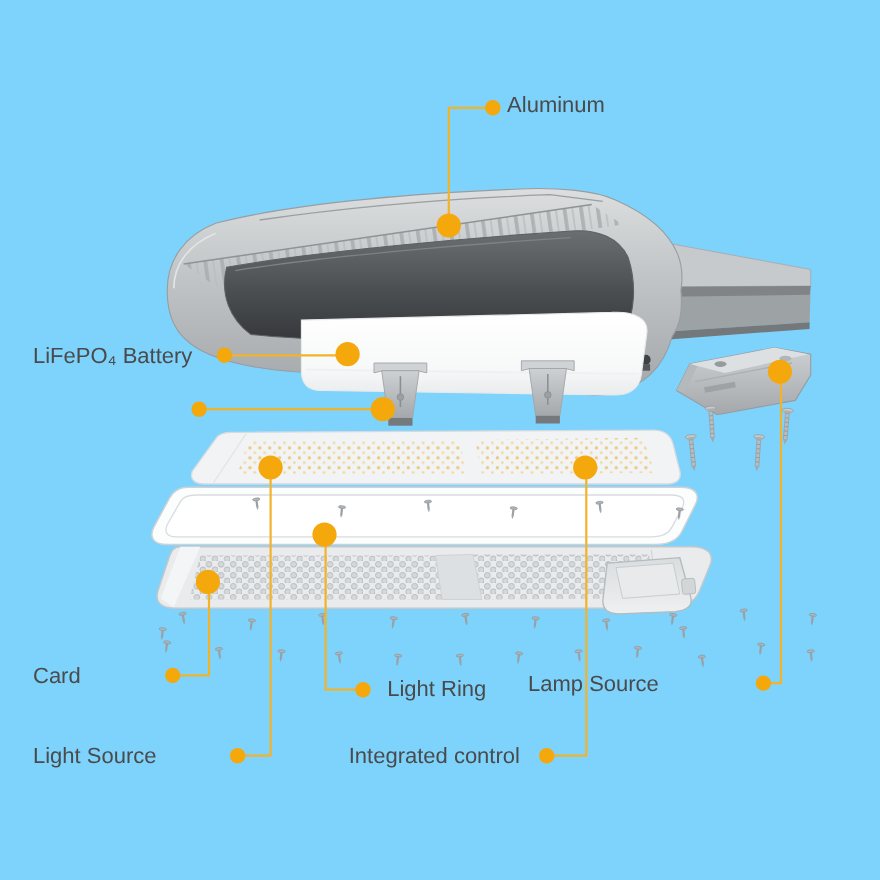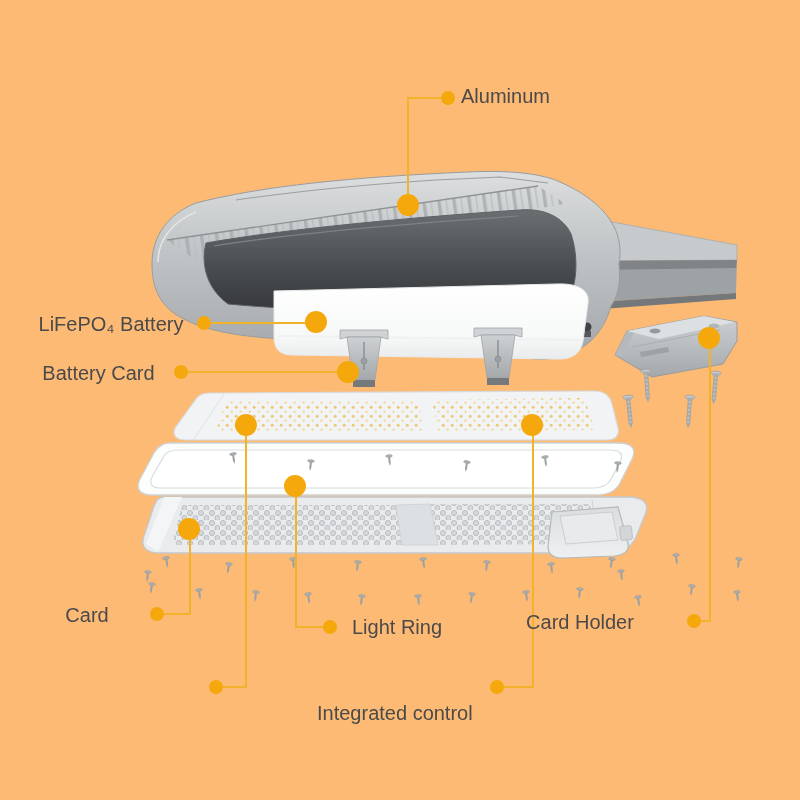--- a/index.html
+++ b/index.html
@@ -1,20 +1,20 @@
 <!DOCTYPE html>
 <html><head>
 <meta charset="utf-8">
 <style>
   html,body{margin:0;padding:0;background:#ffffff;}
-  .stage{position:relative;width:800px;height:800px;background:#fdba74;overflow:hidden;
+  .stage{position:relative;width:800px;height:800px;background:#7dd3fc;overflow:hidden;
          font-family:"Liberation Sans","DejaVu Sans",sans-serif;}
   .artwork{position:absolute;left:0;top:0;}
   .label{position:absolute;font-size:20px;line-height:27px;color:#4a4a4a;white-space:nowrap;}
-  .label.right{text-align:center;}
+  .label.right{text-align:left;}
 </style>
 </head>
 <body>
 
 <div class="stage">
 
 <svg class="artwork" width="800" height="800" viewBox="0 0 800 800" xmlns="http://www.w3.org/2000/svg">
   <defs>
     <linearGradient id="gHous" x1="0" y1="0" x2="0" y2="1">
       <stop offset="0" stop-color="#dcdedf"></stop>
@@ -224,29 +224,29 @@
     <circle cx="694" cy="621" r="7"></circle>
   </g>
 </svg>
 
 <div class="label" style="left:461px;top:83px">
   <div>Aluminum</div>
 </div>
 <div class="label right" style="left:30px;top:311px;width:162px">
   <span>LiFePO₄ Battery</span>
 </div>
-<div class="label right" style="left:30px;top:360px;width:137px">
-  <span>Battery Card</span>
-</div>
 <div class="label right" style="left:30px;top:602px;width:114px">
   <span>Card</span>
 </div>
 <div class="label" style="left:352px;top:614px">
   <span>Light Ring</span>
 </div>
-<div class="label" style="left:317px;top:700px">
+<div class="label right" style="left:30px;top:675px;width:172px">
+  <span>Light Source</span>
+</div>
+<div class="label" style="left:317px;top:675px">
   <div>Integrated control</div>
 </div>
 <div class="label right" style="left:480px;top:609px;width:200px">
-  <span>Card Holder</span>
+  <span>Lamp Source</span>
 </div>
 
 </div>
 
 </body></html>

